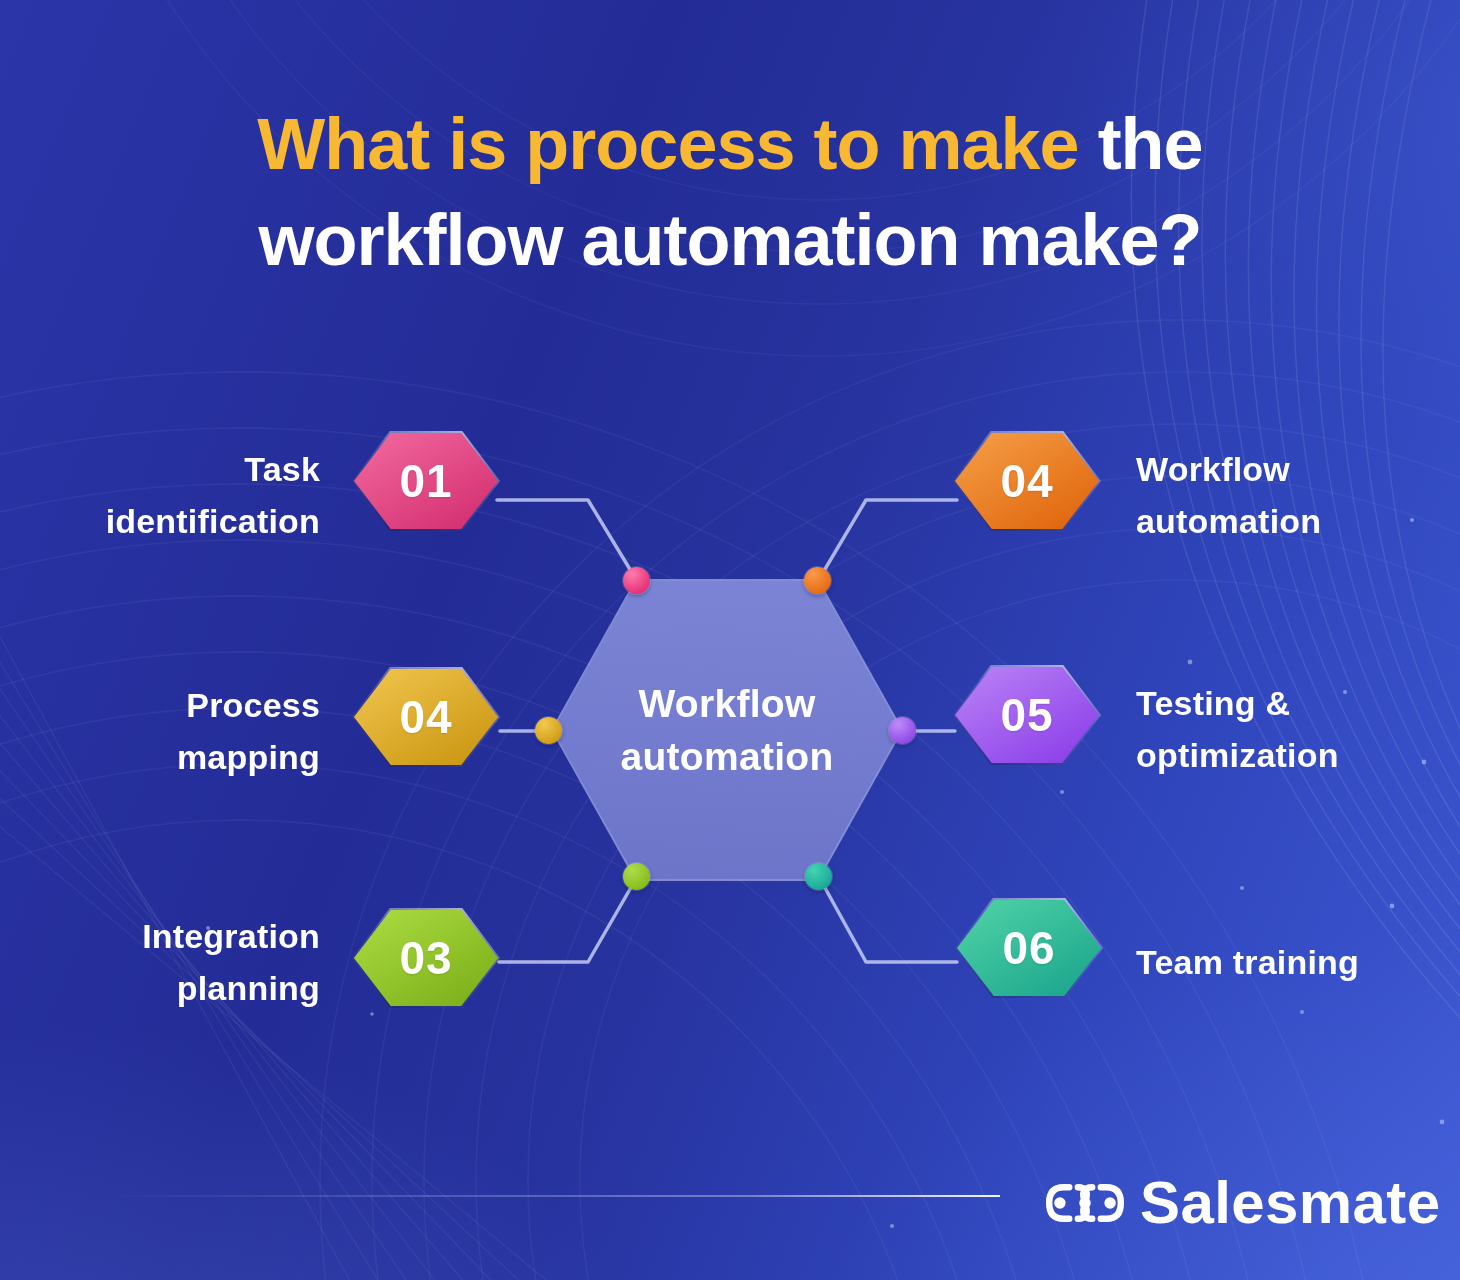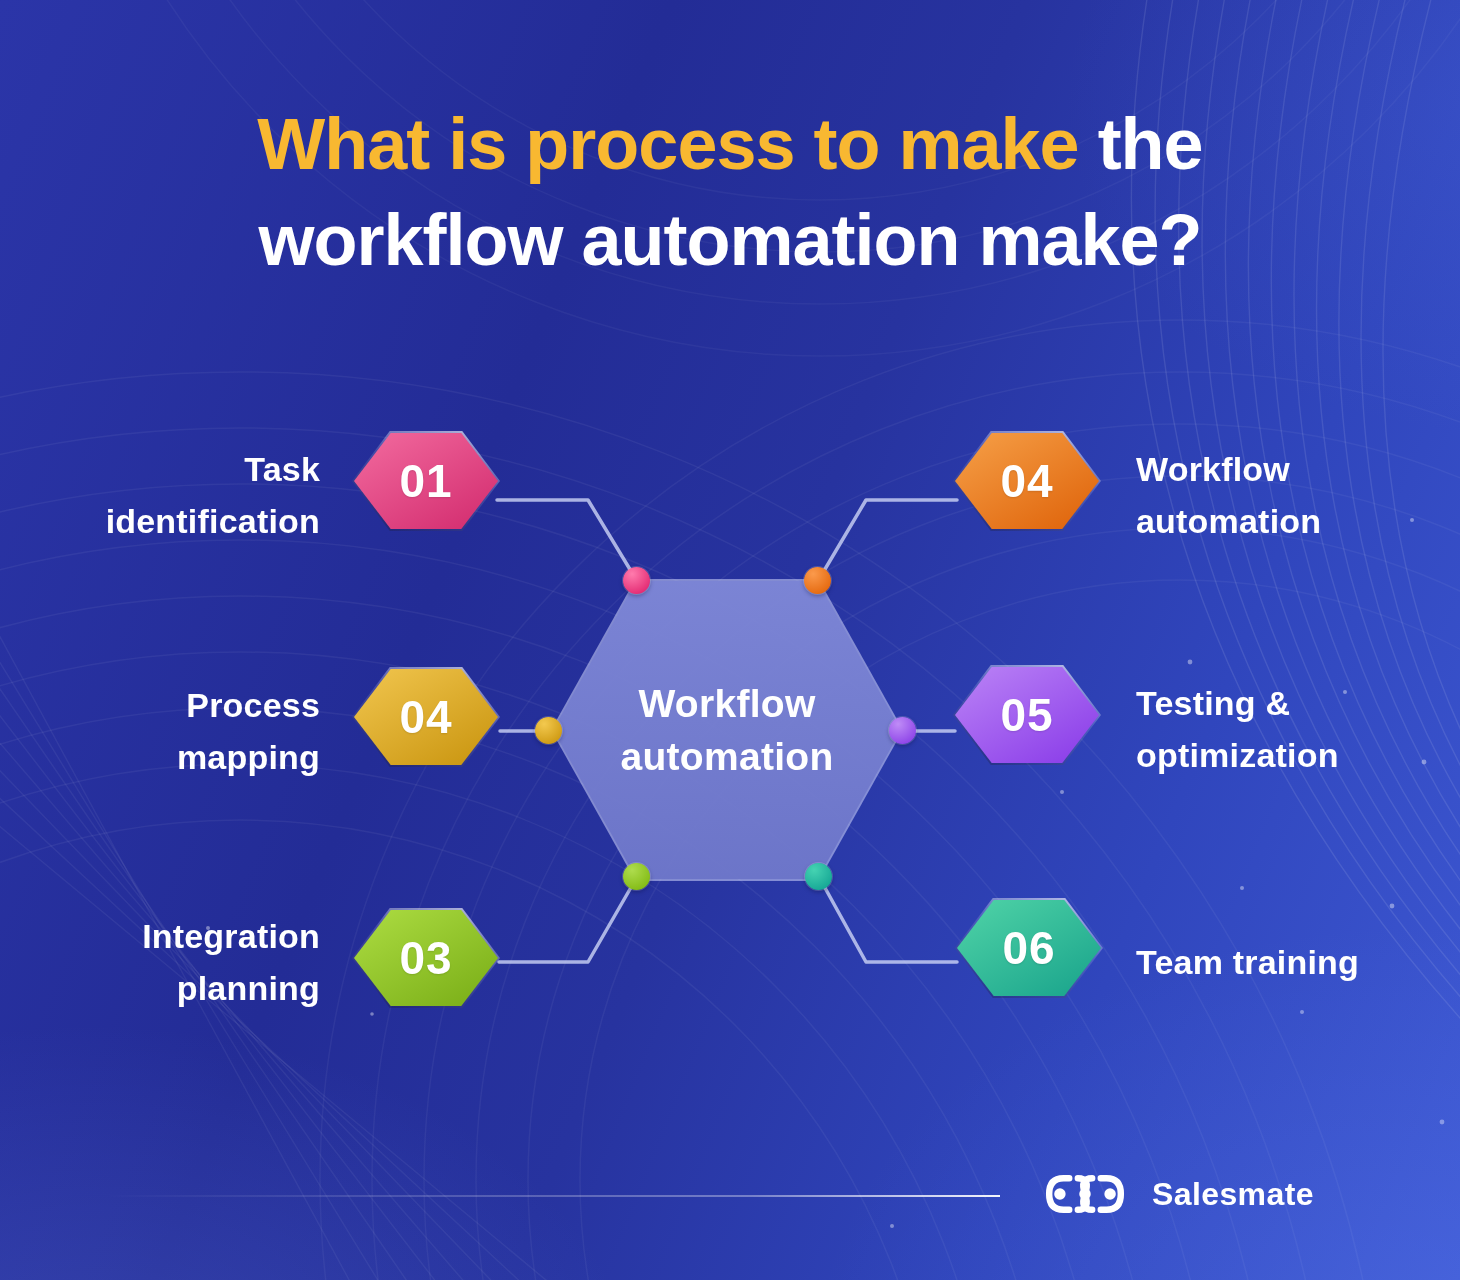--- a/index.html
+++ b/index.html
@@ -94,21 +94,21 @@
   .pos-d5{left:889px;top:717px;}
   .pos-d6{left:805px;top:863px;}
 
   
   .footer-line{
     position:absolute;left:105px;top:1195px;width:895px;height:2px;
     background:linear-gradient(90deg, rgba(255,255,255,0) 0%, rgba(255,255,255,.35) 72%, rgba(255,255,255,.95) 100%);
   }
   .brand{position:absolute;left:1042px;top:1168px;display:flex;align-items:center;}
   .brand-mark{width:86px;height:52px;}
-  .brand-name{color:#fff;font-size:32px;font-weight:bold;letter-spacing:.4px;margin-left:24px;}
+  .brand-name{color:#fff;font-size:60px;font-weight:bold;letter-spacing:.4px;margin-left:12px;}
 </style>
 </head>
 <body>
 
 <div class="stage">
 
   <svg class="bg-art" width="1460" height="1280" viewBox="0 0 1460 1280">
     <g fill="none" stroke="rgba(255,255,255,0.055)" stroke-width="1.5">
       <circle cx="240" cy="1520" r="700"></circle>
         <circle cx="240" cy="1520" r="756"></circle>

